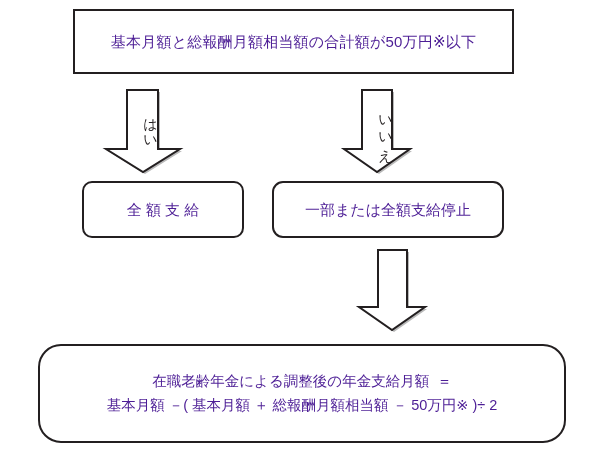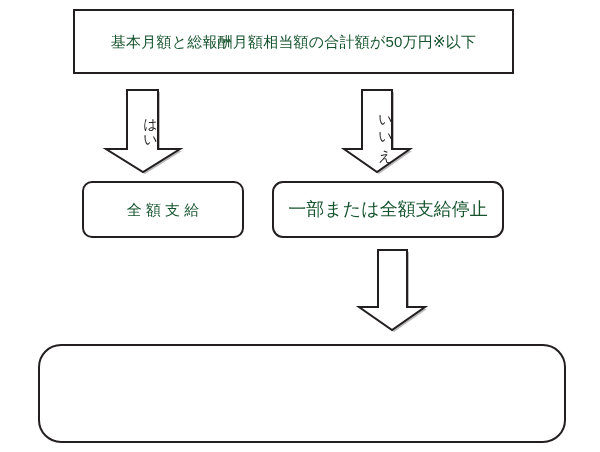--- a/index.html
+++ b/index.html
@@ -26,21 +26,21 @@
   .node {
     position: absolute;
     box-sizing: border-box;
     background: #ffffff;
     border: 2px solid #231f20;
     display: flex;
     align-items: center;
     justify-content: center;
     text-align: center;
     line-height: 1.45;
-    color: #14532d;
+    color: #4c1d95;
   }
 
   #condition-box {
     left: 73px;
     top: 9px;
     width: 441px;
     height: 65px;
     border-radius: 0;
     font-size: 15px;
     letter-spacing: 0.2px;
@@ -54,21 +54,21 @@
     border-radius: 10px;
     font-size: 15px;
   }
 
   #suspension-box {
     left: 272px;
     top: 181px;
     width: 232px;
     height: 57px;
     border-radius: 11px;
-    font-size: 18px;
+    font-size: 15px;
     text-align: right;
   }
 
   #formula-box {
     left: 38px;
     top: 344px;
     width: 528px;
     height: 99px;
     border-radius: 23px;
     font-size: 14.5px;
@@ -153,13 +153,15 @@
 
 <div class="node" id="full-payment-box">
   <span>全 額 支 給</span>
 </div>
 
 <div class="node" id="suspension-box">
   <span>一部または全額支給停止</span>
 </div>
 
 <div class="node" id="formula-box">
+  <span class="formula-line">在職老齢年金による調整後の年金支給月額  ＝</span>
+  <span class="formula-line">基本月額 －( 基本月額 ＋ 総報酬月額相当額 － 50万円※ )÷ 2</span>
 </div>
 
 </body></html>

